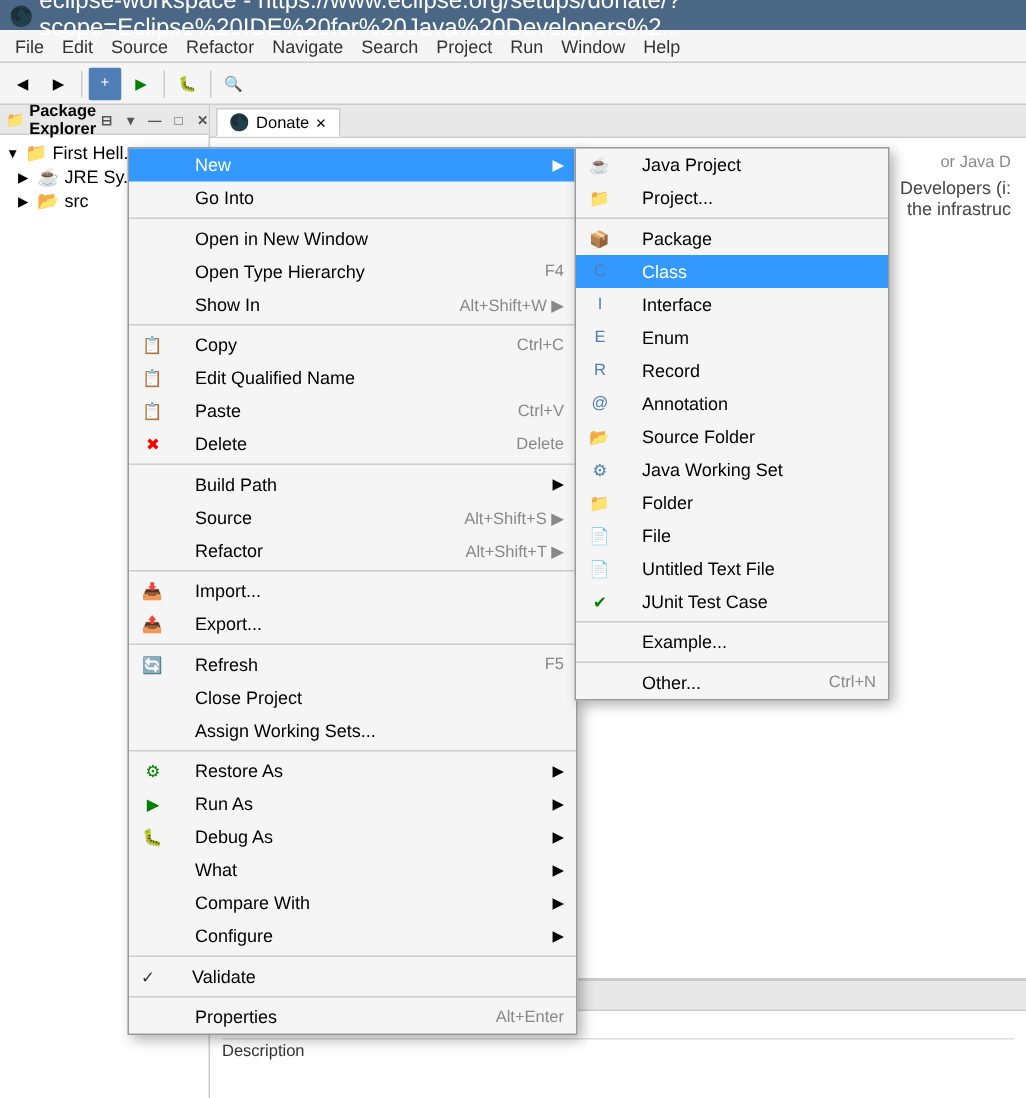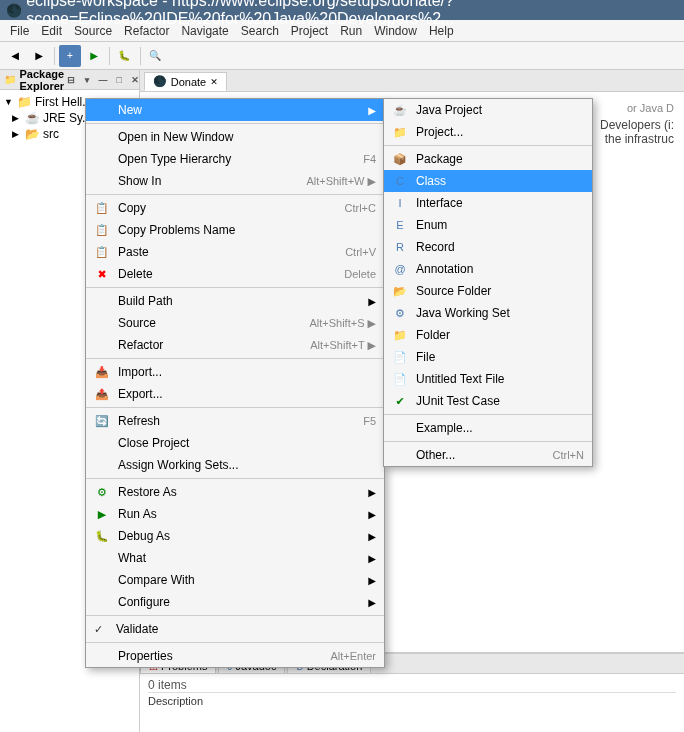--- a/index.html
+++ b/index.html
@@ -149,21 +149,21 @@
       cursor: pointer;
       display: flex;
       align-items: center;
       justify-content: space-between;
       min-height: 22px;
     }
     .ctx-item.highlighted { background: #3399ff; color: white; }
     .ctx-item .shortcut { color: #888; font-size: 11px; }
     .ctx-item .arrow { font-size: 10px; }
     .ctx-separator { height: 1px; background: #ccc; margin: 2px 0; }
-    .ctx-item-left { display: flex; align-items: center; gap: 8px; }
+    .ctx-item-left { display: flex; align-items: center; gap: 20px; }
     .ctx-icon { width: 16px; height: 16px; display: flex; align-items: center; justify-content: center; font-size: 11px; }
     .ctx-check { width: 14px; color: #333; font-size: 11px; }
 
     
     .submenu-new {
       position: absolute;
       left: 383px;
       top: 28px;
       width: 210px;
       background: #f5f5f5;
@@ -362,20 +362,26 @@
 
   <div class="context-menu">
 
     <div class="ctx-item highlighted">
       <div class="ctx-item-left">
         <span class="ctx-icon"></span>
         <span>New</span>
       </div>
       <span class="arrow">▶</span>
     </div>
+    <div class="ctx-item">
+      <div class="ctx-item-left">
+        <span class="ctx-icon"></span>
+        <span>Go Into</span>
+      </div>
+    </div>
     <div class="ctx-separator"></div>
     <div class="ctx-item">
       <div class="ctx-item-left">
         <span class="ctx-icon"></span>
         <span>Open in New Window</span>
       </div>
     </div>
     <div class="ctx-item">
       <div class="ctx-item-left">
         <span class="ctx-icon"></span>
@@ -394,21 +400,21 @@
     <div class="ctx-item">
       <div class="ctx-item-left">
         <span class="ctx-icon">📋</span>
         <span>Copy</span>
       </div>
       <span class="shortcut">Ctrl+C</span>
     </div>
     <div class="ctx-item">
       <div class="ctx-item-left">
         <span class="ctx-icon">📋</span>
-        <span>Copy Problems Name</span>
+        <span>Edit Qualified Name</span>
       </div>
     </div>
     <div class="ctx-item">
       <div class="ctx-item-left">
         <span class="ctx-icon">📋</span>
         <span>Paste</span>
       </div>
       <span class="shortcut">Ctrl+V</span>
     </div>
     <div class="ctx-item">

